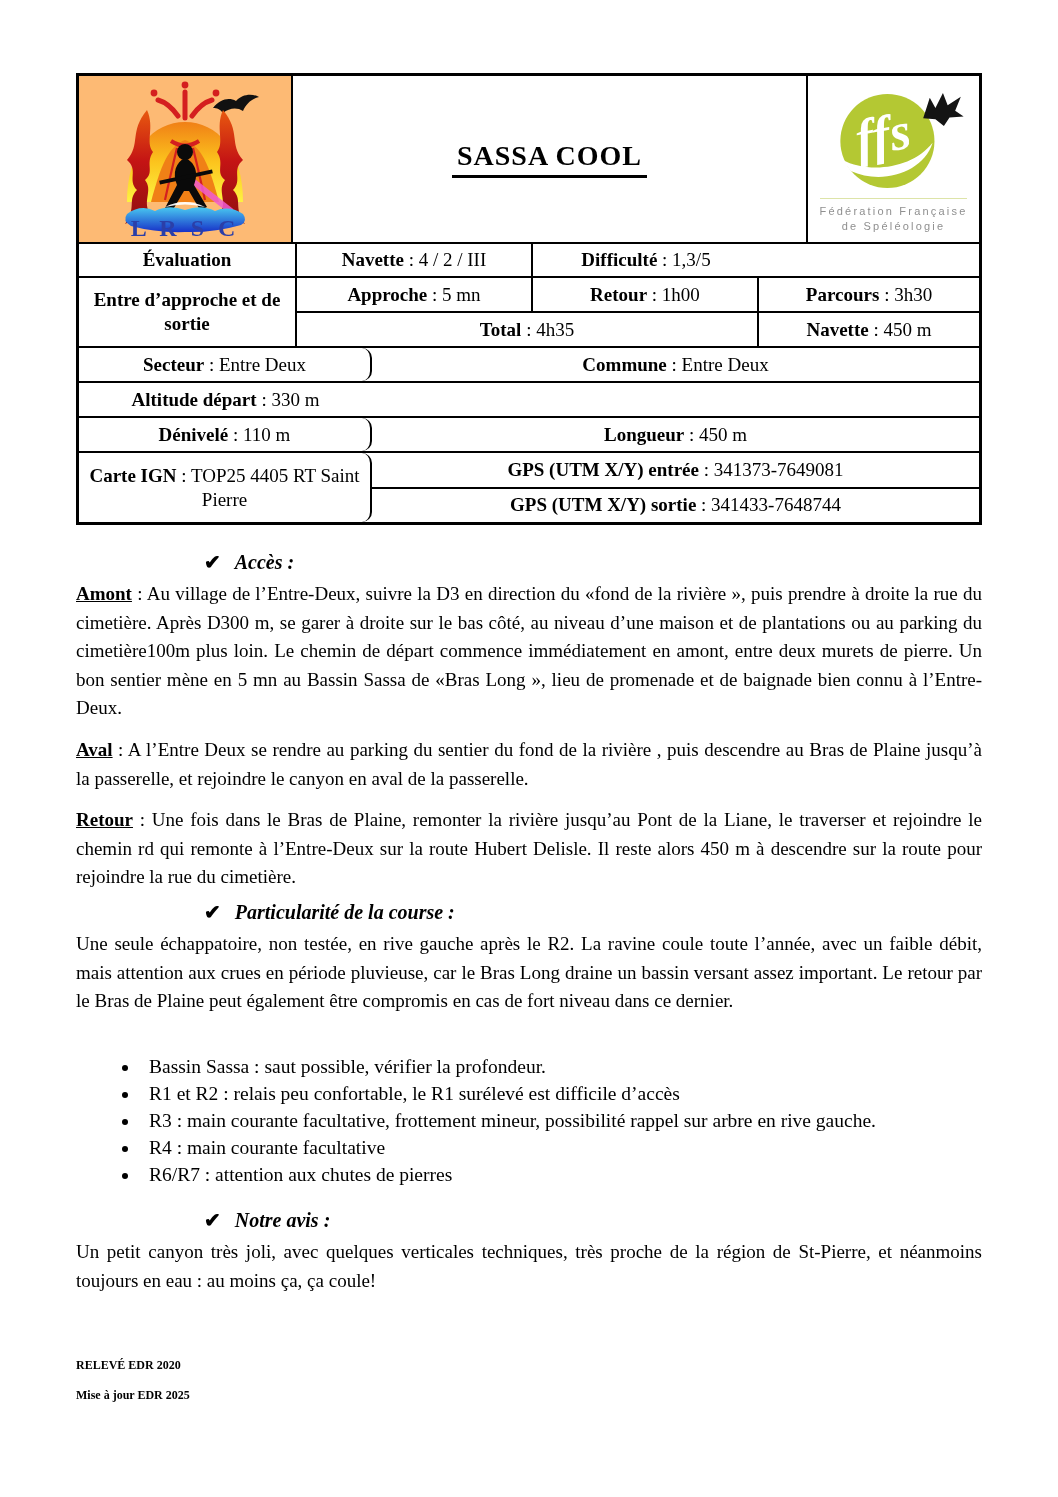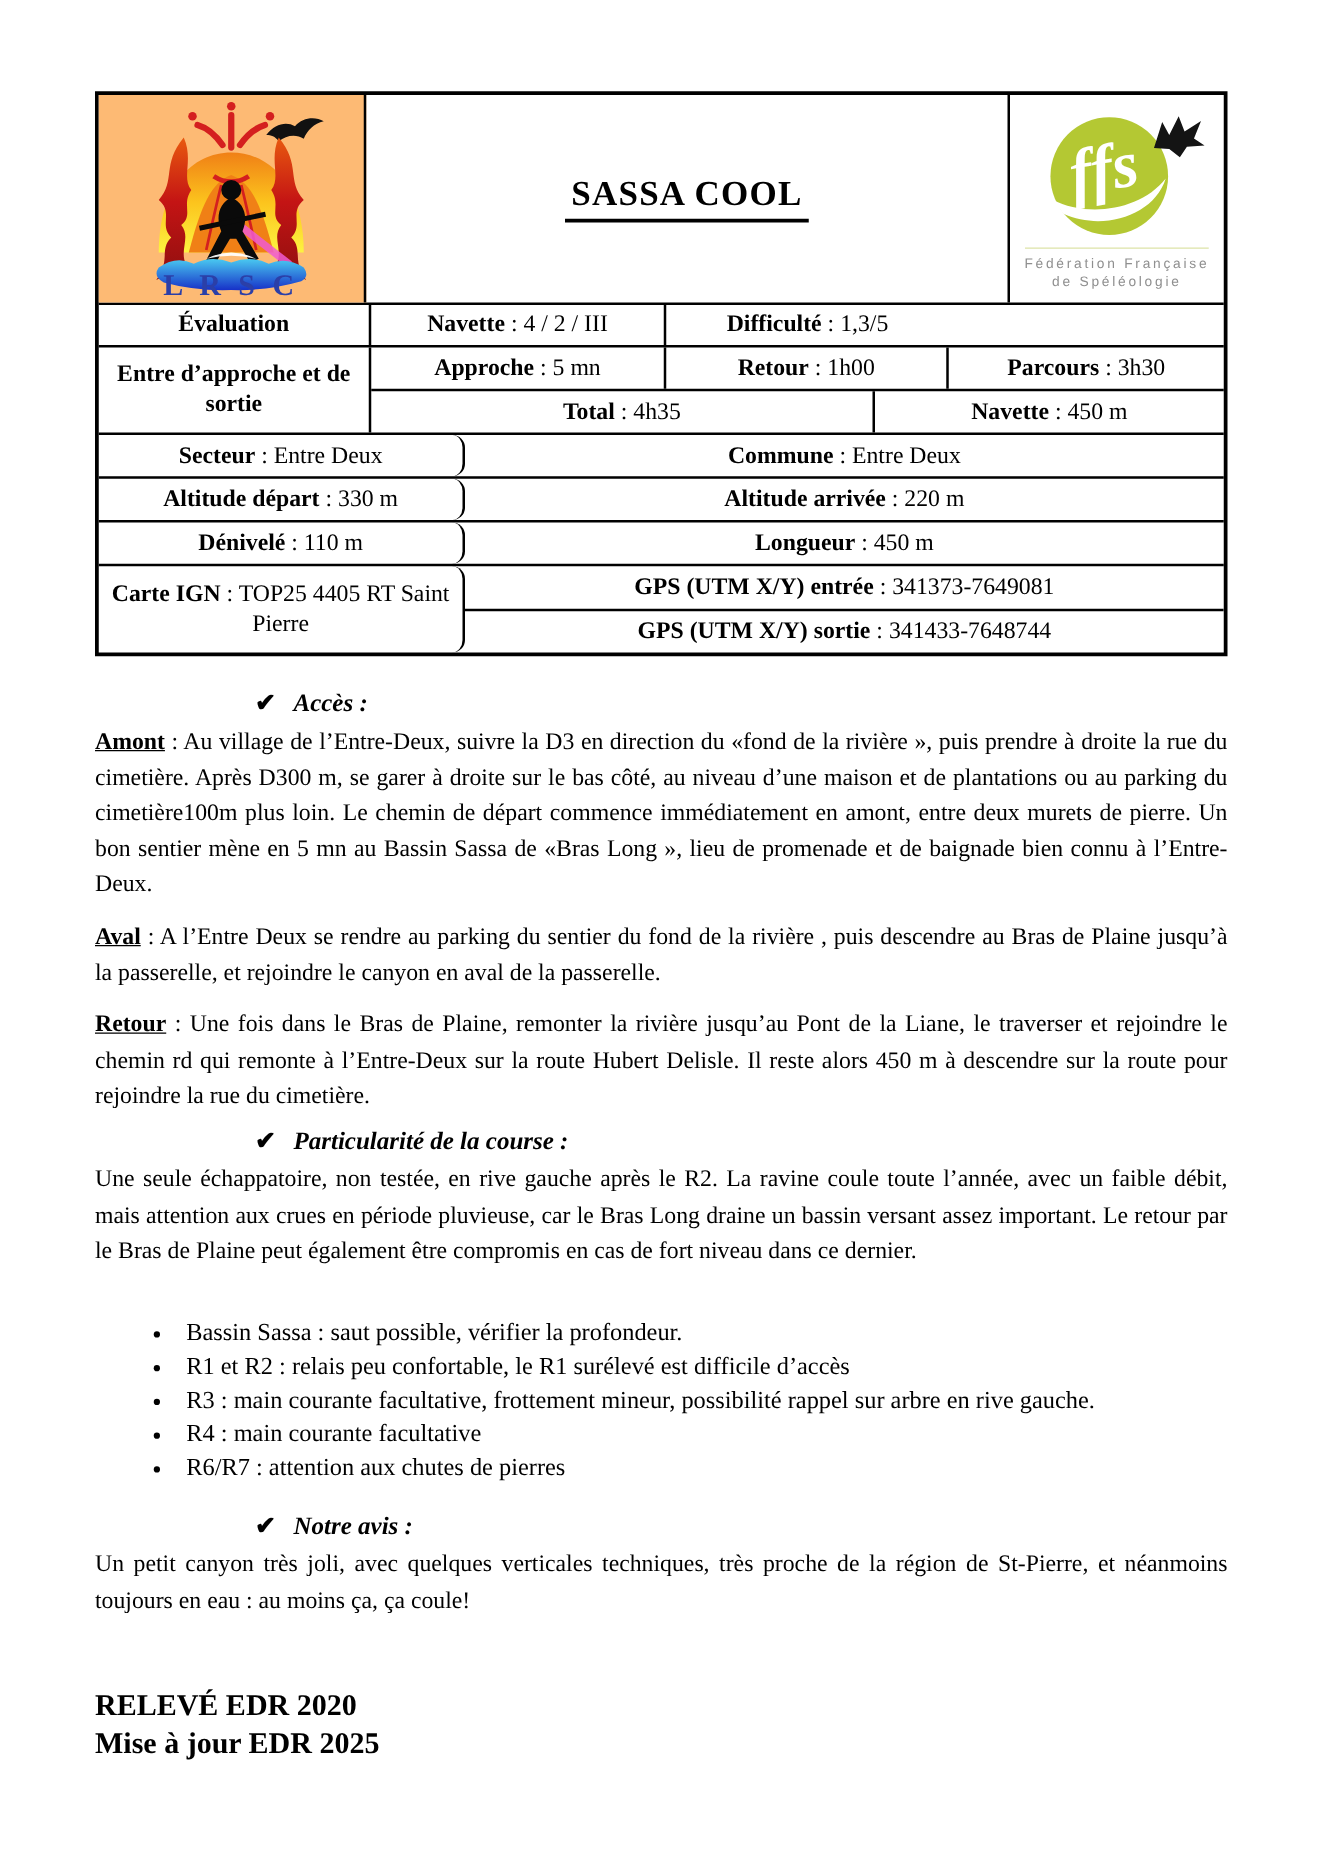--- a/index.html
+++ b/index.html
@@ -19,41 +19,41 @@
   .b2 { height:34px; }
   .b3 { height:70px; }
   .b4 { height:174px; }
   .wA { width:218px; flex:none; }
   .wB { width:236px; flex:none; }
   .wC { width:226px; flex:none; }
   .wD { flex:1; }
   .wL { width:214px; flex:none; }
   .wT { width:515px; flex:none; }
   .wF { flex:1; }
-  .wBC { width:403px; flex:none;justify-content:center; }
+  .wBC { width:462px; flex:none;justify-content:center; }
   .wG { width:293px; flex:none;border-radius:10px; }
   .wH { flex:1; }
   .vstack { display:flex; flex-direction:column; flex:1; }
   .vrow { display:flex; border-bottom:2.5px solid #000; box-sizing:border-box; flex:1; }
   .vrow:last-child { border-bottom:none; }
   .vrow.h35 { height:35px; flex:none; }
   .vrow.grow { flex:1; }
   .doc-title { font-size:28px; font-weight:bold; letter-spacing:1px; border-bottom:3.5px solid #000; padding:0 5px 3px; }
   
   .logo-cell { background:#fdba74; }
   .ffs-cell { flex-direction:column; justify-content:center; }
   .ffs-caption { margin-top:2px; font-family:"Liberation Sans", sans-serif; font-size:11px; letter-spacing:2.2px; color:#8f8f8f; text-align:center; line-height:15px; border-top:1px solid #dde4a8; padding-top:5px; white-space:nowrap; }
   
   .sec-h { position:absolute; left:204px; font-size:20px; font-weight:bold; font-style:italic; }
   .sec-h .chk { margin-right:14px; font-style:normal; }
   .body-p { position:absolute; left:76px; width:906px; margin:0; font-size:19px; line-height:28.5px; text-align:justify; }
   .term { font-weight:bold; text-decoration:underline; }
   ul.blist { position:absolute; left:76px; width:906px; margin:0; padding:0 0 0 64px; }
   ul.blist li { font-size:19.5px; line-height:27px; padding-left:9px; }
-  .footer { position:absolute; left:76px; font-size:24px; font-weight:bold; line-height:30px; }
+  .footer { position:absolute; left:76px; font-size:12px; font-weight:bold; line-height:30px; }
 </style>
 </head>
 <body>
 
 <div class="page">
 
   <div class="rtable">
 
     <div class="band b1">
       <div class="c wL logo-cell">
@@ -173,23 +173,20 @@
             <div class="cw"><span class="lab">Secteur</span><span> : Entre Deux</span></div>
           </div>
           <div class="c wH">
             <div class="cw"><span class="lab">Commune</span><span> : Entre Deux</span></div>
           </div>
         </div>
         <div class="vrow h35">
           <div class="c wG">
             <div class="cw"><span class="lab">Altitude départ</span><span> : 330 m</span></div>
           </div>
-          <div class="c wH">
-            <div class="cw"><span class="lab">Altitude arrivée</span><span> : 220 m</span></div>
-          </div>
         </div>
         <div class="vrow h35">
           <div class="c wG">
             <div class="cw"><span class="lab">Dénivelé</span><span> : 110 m</span></div>
           </div>
           <div class="c wH">
             <div class="cw"><span class="lab">Longueur</span><span> : 450 m</span></div>
           </div>
         </div>
         <div class="vrow grow">

